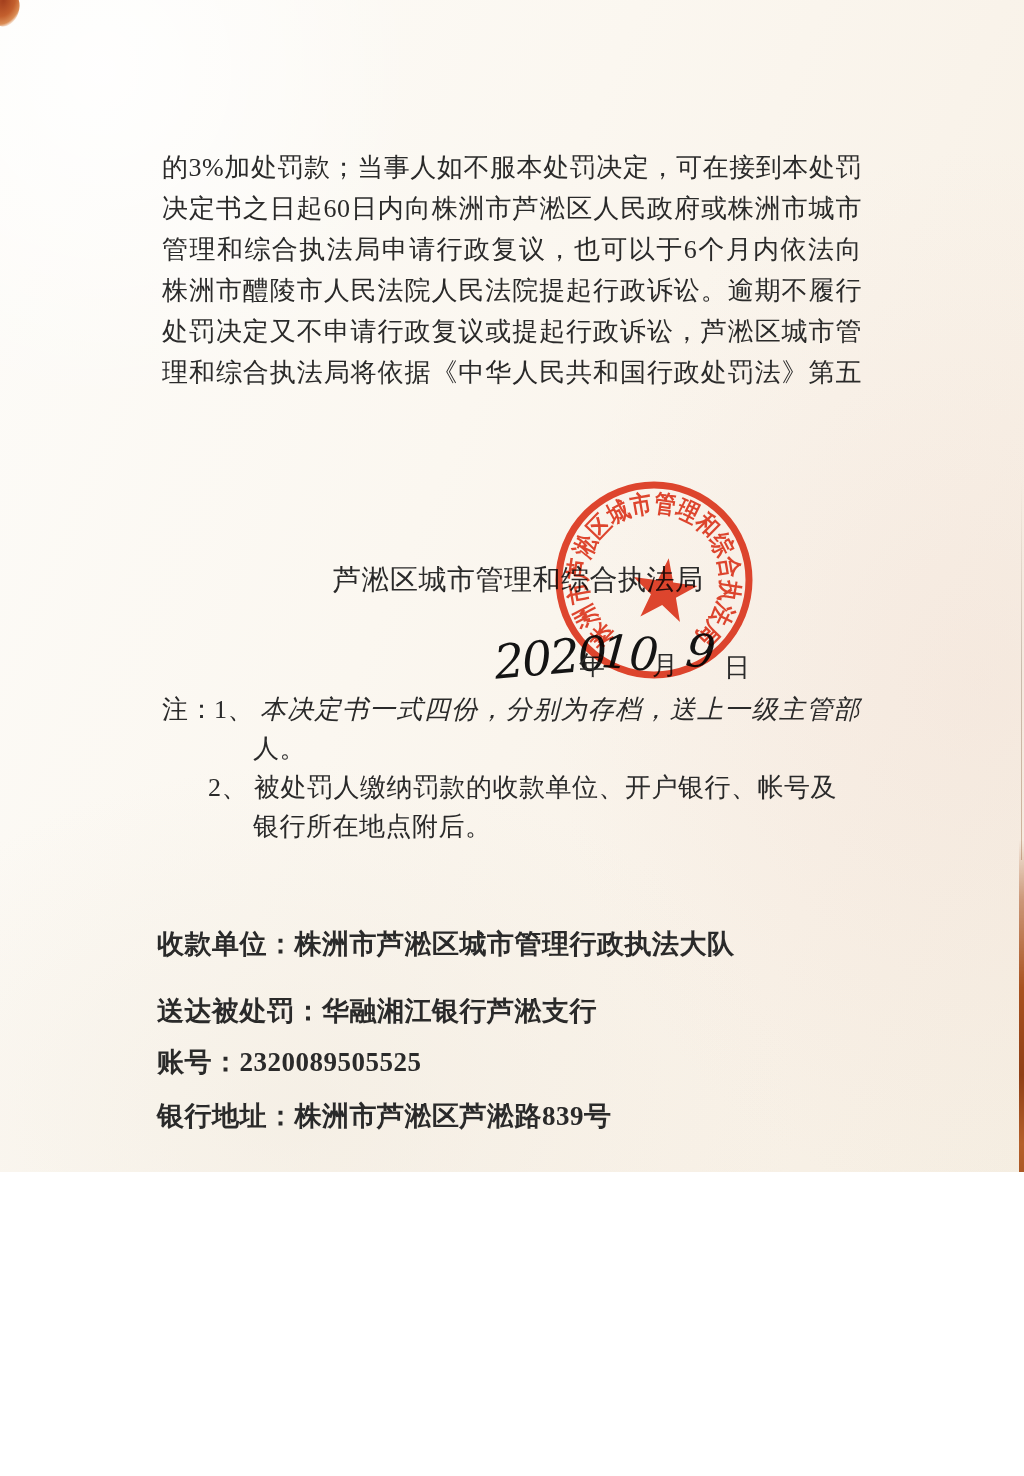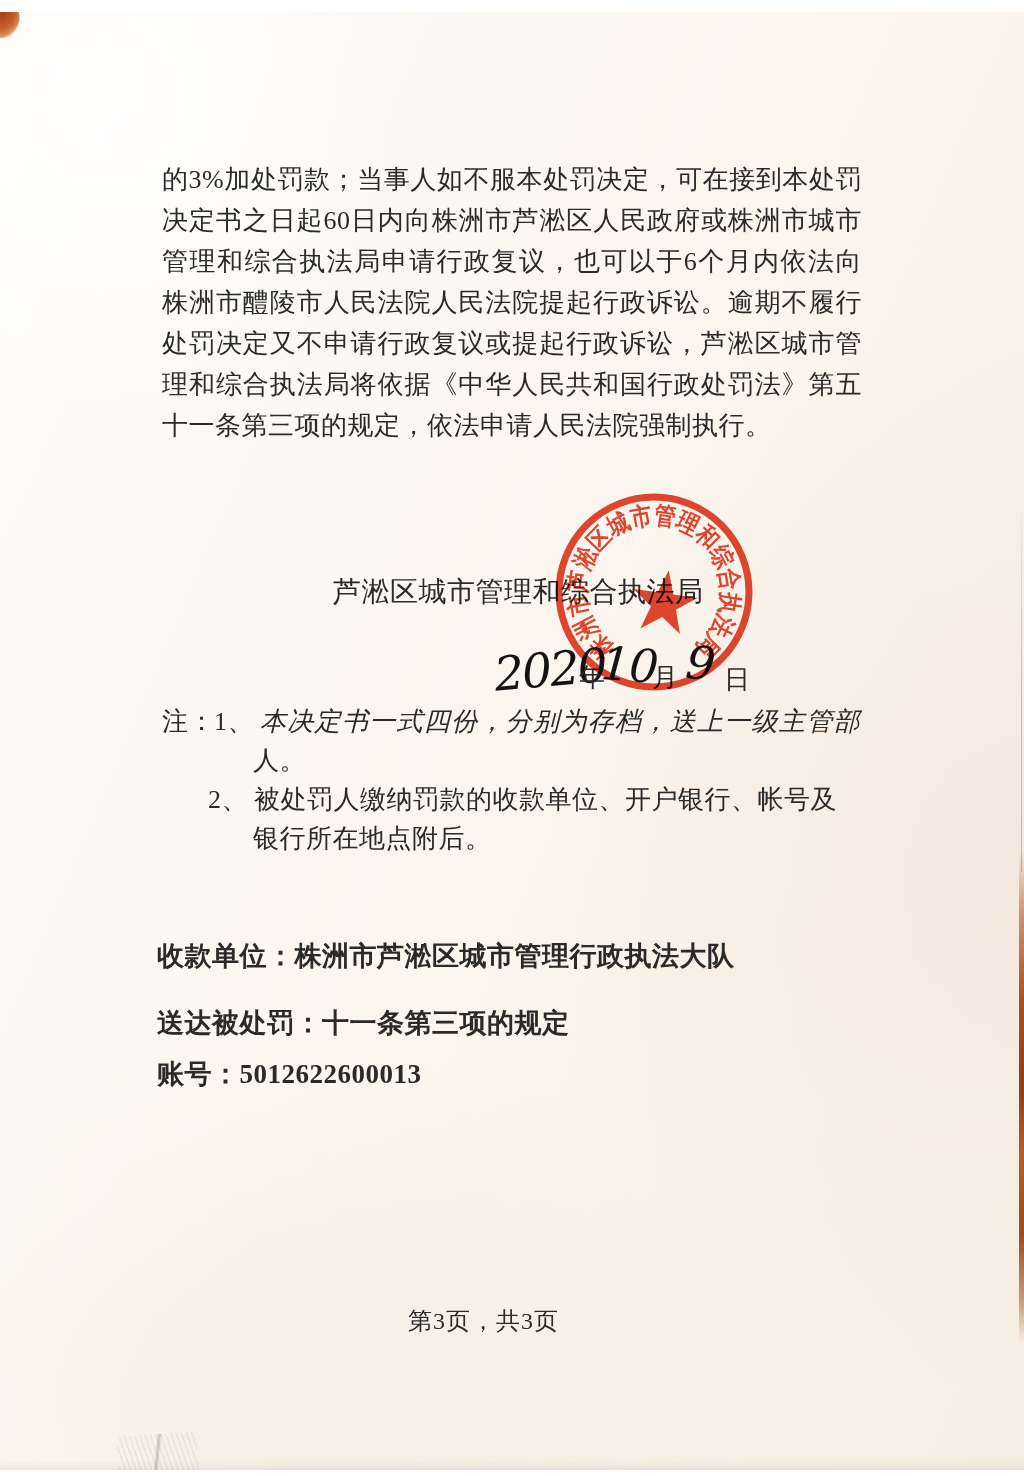--- a/index.html
+++ b/index.html
@@ -1,18 +1,18 @@
 <!DOCTYPE html>
 <html><head>
 <meta charset="utf-8">
 <style>
   html,body{margin:0;padding:0;}
   body{width:1024px;height:1476px;position:relative;font-family:"Liberation Serif",serif;}
   .page{
-    position:absolute;left:0;top:12px;width:1024px;height:1458px;overflow:hidden;
+    position:absolute;left:0;top:0;width:1024px;height:1172px;overflow:hidden;
     background-image:
       radial-gradient(620px 760px at 96% 58%, rgba(236,206,196,0.22), transparent 70%),
       radial-gradient(480px 520px at 10% 6%, rgba(255,255,255,0.85), transparent 65%),
       radial-gradient(700px 500px at 30% 95%, rgba(240,233,221,0.5), transparent 70%),
       linear-gradient(113deg,#fdfcf9 0%,#fbf7f0 42%,#f8f1e7 78%,#f5eee2 100%);
     color:#2a2a2a;
   }
   
   .corner-mark{position:absolute;left:-7px;top:-9px;width:26px;height:36px;border-radius:50%;
     transform:rotate(18deg);
@@ -85,21 +85,20 @@
   <div class="bottom-line"></div>
   <div class="smudge"></div>
 
   <div class="bodytext">
     <div class="bline">的3%加处罚款；当事人如不服本处罚决定，可在接到本处罚</div>
     <div class="bline">决定书之日起60日内向株洲市芦淞区人民政府或株洲市城市</div>
     <div class="bline">管理和综合执法局申请行政复议，也可以于6个月内依法向</div>
     <div class="bline">株洲市醴陵市人民法院人民法院提起行政诉讼。逾期不履行</div>
     <div class="bline">处罚决定又不申请行政复议或提起行政诉讼，芦淞区城市管</div>
     <div class="bline">理和综合执法局将依据《中华人民共和国行政处罚法》第五</div>
-    <div class="bline last">十一条第三项的规定，依法申请人民法院强制执行。</div>
   </div>
 
   <div class="authority">芦淞区城市管理和综合执法局</div>
 
   <svg class="seal" viewBox="0 0 200 200">
     <defs>
       <path id="sealArc" d="M 61.1 155.7 A 68 68 0 1 1 138.9 155.7" fill="none"></path>
     </defs>
     <circle cx="100" cy="100" r="95" fill="none" stroke-width="7" stroke="#e1381f"></circle>
     <polygon points="110,78 117.8,101.3 142.3,101.5 122.6,116.1 130,139.5 110,125.2 90,139.5 97.4,116.1 77.7,101.5 102.2,101.3" transform="rotate(8 110 112)" fill="#e1381f"></polygon>
@@ -126,21 +125,24 @@
       <span class="nnum">2、</span>
       <span class="ntext">被处罚人缴纳罚款的收款单位、开户银行、帐号及</span>
     </div>
     <div class="indent1 plain">银行所在地点附后。</div>
   </div>
 
   <div class="pay pay1">
     <span>收款单位：</span><span>株洲市芦淞区城市管理行政执法大队</span>
   </div>
   <div class="pay pay2">
-    <span>送达被处罚：</span><span>十一条第三项的规定</span>
+    <span>送达被处罚：</span><span>华融湘江银行芦淞支行</span>
   </div>
   <div class="pay pay3">
-    <span>账号：</span><span>5012622600013</span>
+    <span>账号：</span><span>2320089505525</span>
+  </div>
+  <div class="pay pay4">
+    <span>银行地址：</span><span>株洲市芦淞区芦淞路839号</span>
   </div>
 
   <div class="footer">第3页，共3页</div>
 
 </div>
 
 </body></html>

